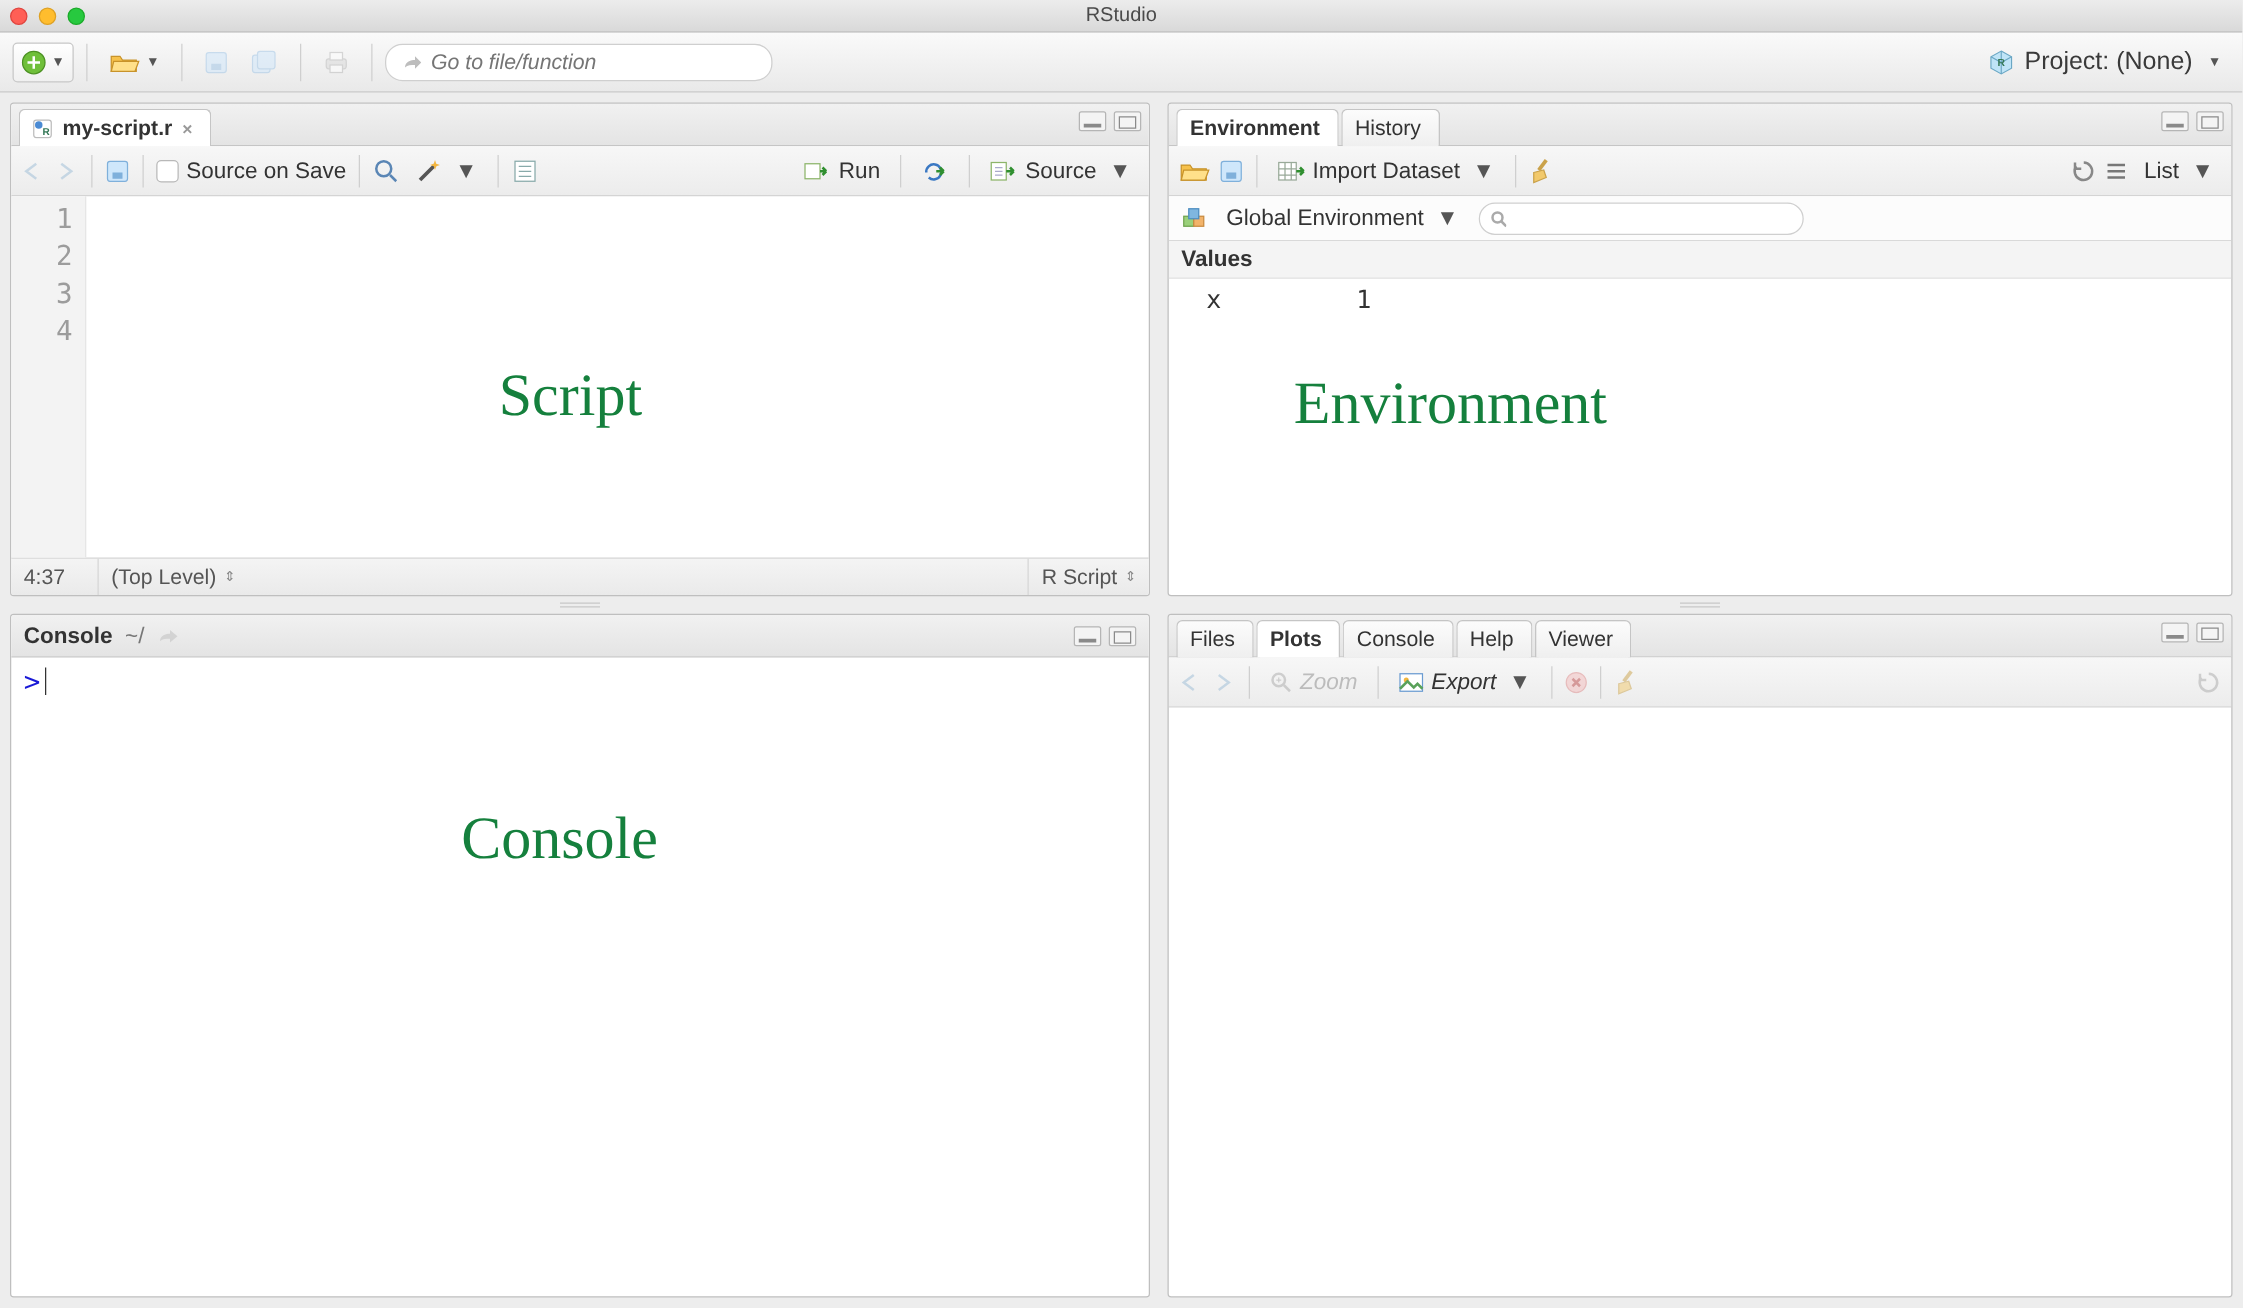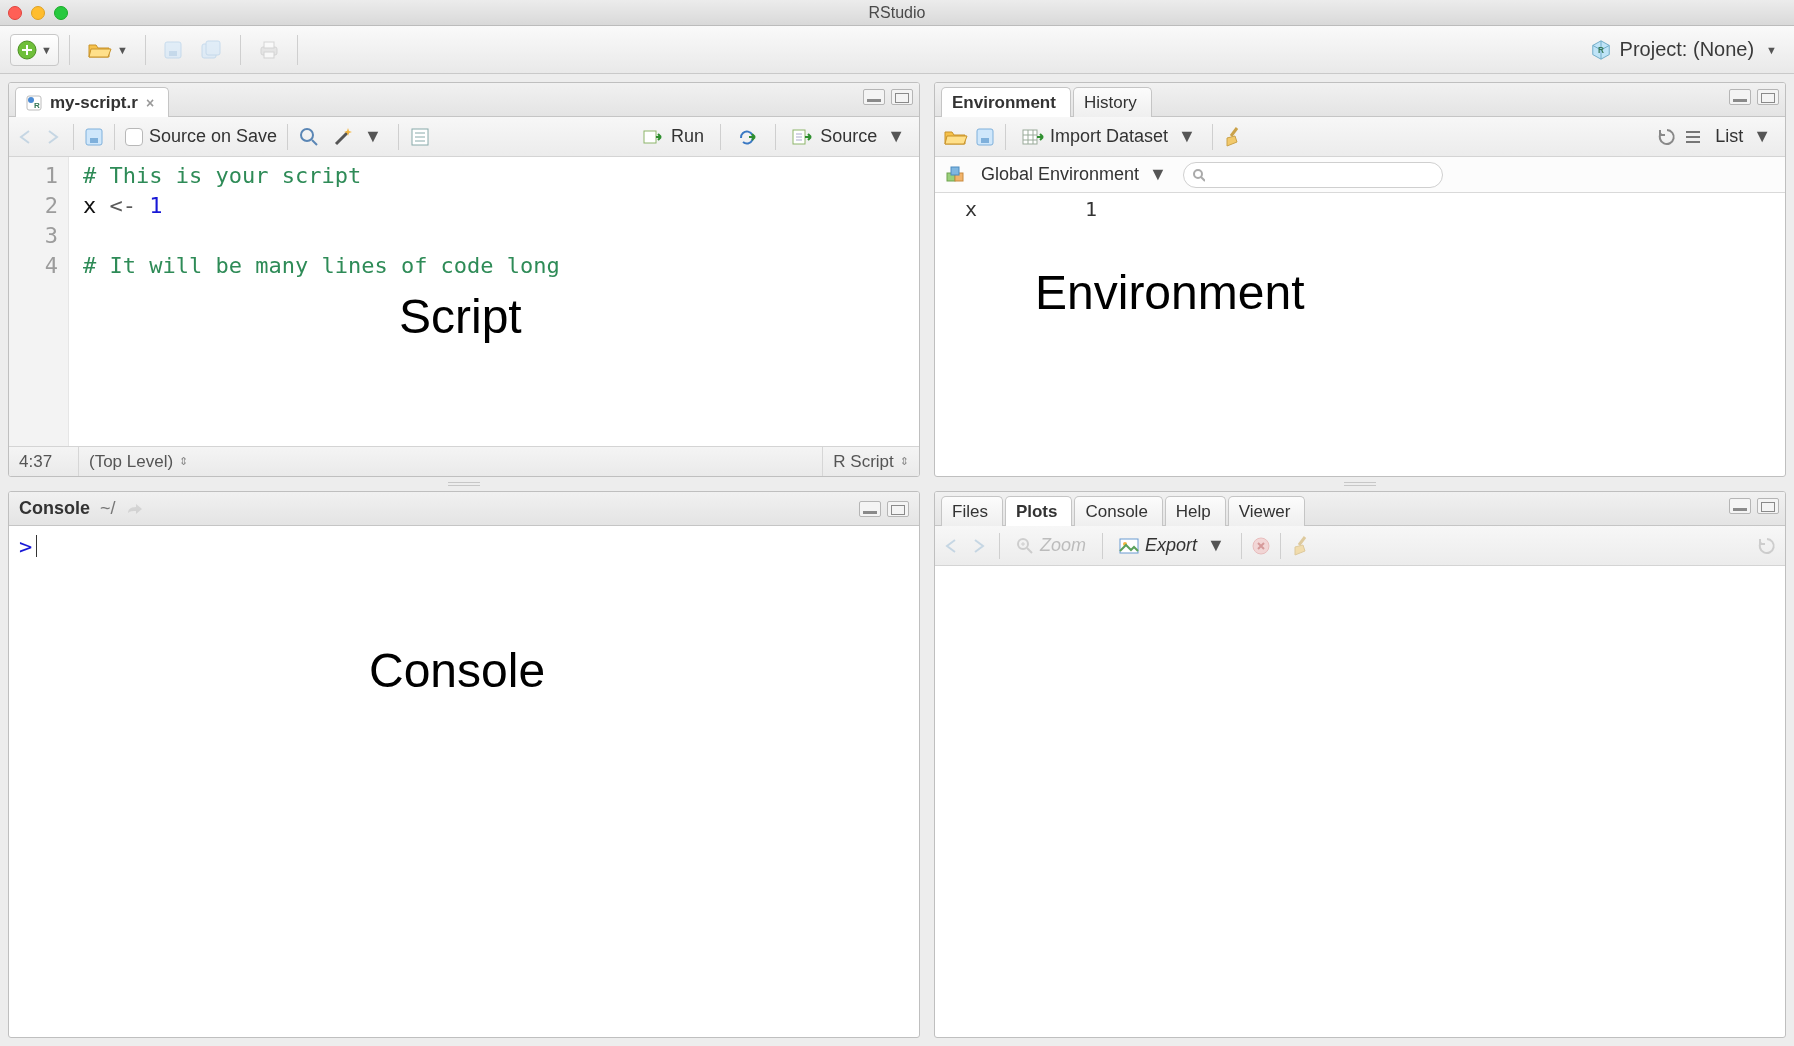--- a/index.html
+++ b/index.html
@@ -146,22 +146,22 @@
     width:60px; background:#f3f3f3; color:#9c9c9c;
     text-align:right; padding:4px 10px 0 0; border-right:1px solid #e6e6e6;
   }
   .code { padding:4px 0 0 14px; white-space:pre;}
   .tok-comment { color:#2e8b57;}
   .tok-ident { color:#111;}
   .tok-assign { color:#5a5a5a;}
   .tok-num { color:#1818d6;}
   .annot {
     position:absolute;
-    font-size:48px; color:#000000;
-    font-family: Liberation Sans, sans-serif;
+    font-size:48px; color:#15803d;
+    font-family: Liberation Serif, serif;
     pointer-events:none;
   }
   .statusbar {
     height:30px; border-top:1px solid #d4d4d4;
     background:linear-gradient(#f4f4f4,#eaeaea);
     display:flex; align-items:center; font-size:17px; color:#555;
   }
   .statusbar .cell { padding:0 10px; border-right:1px solid #d6d6d6; height:100%; display:flex; align-items:center; gap:6px;}
   .statusbar .cell:last-child{border-right:none;}
   .sort-caret { font-size:11px; color:#888;}
@@ -257,20 +257,26 @@
   </div>
   <div class="tb-sep"></div>
   <div class="tb-btn disabled">
     <svg width="22" height="20">
         <rect x="3" y="7" width="16" height="8" rx="2" fill="#d9d9d9" stroke="#b7b7b7"></rect>
         <rect x="6" y="2" width="10" height="6" fill="#fff" stroke="#b7b7b7"></rect>
         <rect x="6" y="12" width="10" height="6" fill="#fff" stroke="#b7b7b7"></rect>
       </svg>
   </div>
   <div class="tb-sep"></div>
+  <div class="goto">
+    <svg width="16" height="16">
+        <path d="M3 12c0-5 5-6 8-6V3l5 5-5 5V10c-3 0-6 0-8 2z" fill="#bdbdbd"></path>
+      </svg>
+    <input placeholder="Go to file/function" style="">
+  </div>
   <div class="spacer"></div>
   <div class="project-btn">
     <svg class="cube" viewBox="0 0 24 24">
         <path d="M12 2l9 5v10l-9 5-9-5V7z" fill="#bfe4f7" stroke="#6aa7c4"></path>
         <path d="M12 2v20M3 7l9 5 9-5" stroke="#6aa7c4" fill="none"></path>
         <text x="12" y="15" text-anchor="middle" font-size="9" fill="#375" font-weight="bold">R</text>
       </svg>
     <span>Project: (None)</span>
     <span class="dropdown-caret">▼</span>
   </div>
@@ -354,24 +360,20 @@
         <span class="dropdown-caret">▼</span>
       </div>
     </div>
     <div class="editor">
       <div class="gutter">
         <div>1</div>
         <div>2</div>
         <div>3</div>
         <div>4</div>
       </div>
-      <div class="code"><span class="tok-comment"># This is your script</span>
-<span class="tok-ident">x</span><span class="tok-assign"> &lt;- </span><span class="tok-num">1</span>
-
-<span class="tok-comment"># It will be many lines of code long</span></div>
       <div class="annot" style="left:390px; top:145px;">Script</div>
     </div>
     <div class="statusbar">
       <div class="cell" style="width:70px">4:37</div>
       <div class="cell" style="flex:1">
           <span>(Top Level)</span>
           <span class="sort-caret">⇕</span>
         </div>
       <div class="cell">
           <span>R Script</span>
@@ -443,20 +445,21 @@
         <span class="dropdown-caret">▼</span>
       </div>
       <div class="search-pill">
         <svg width="14" height="14">
             <circle cx="6" cy="6" r="4" fill="none" stroke="#aaa" stroke-width="2"></circle>
             <path d="M9 9l4 4" stroke="#aaa" stroke-width="2"></path>
           </svg>
         <input style="">
       </div>
     </div>
+    <div class="env-section">Values</div>
     <div class="env-row">
       <div class="k">x</div>
       <div>1</div>
     </div>
     <div style="flex:1;position:relative">
       <div class="annot" style="left:100px; top:40px;">Environment</div>
     </div>
   </div>
 
   <div class="gap-h-left">

